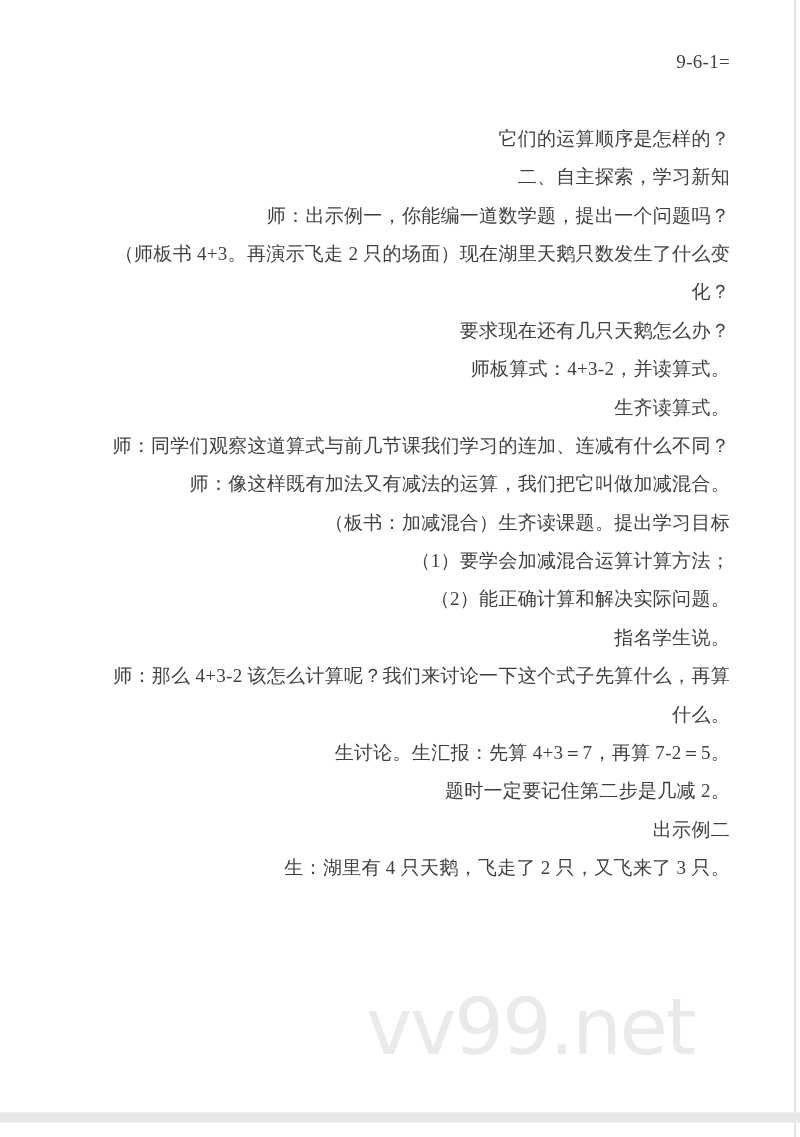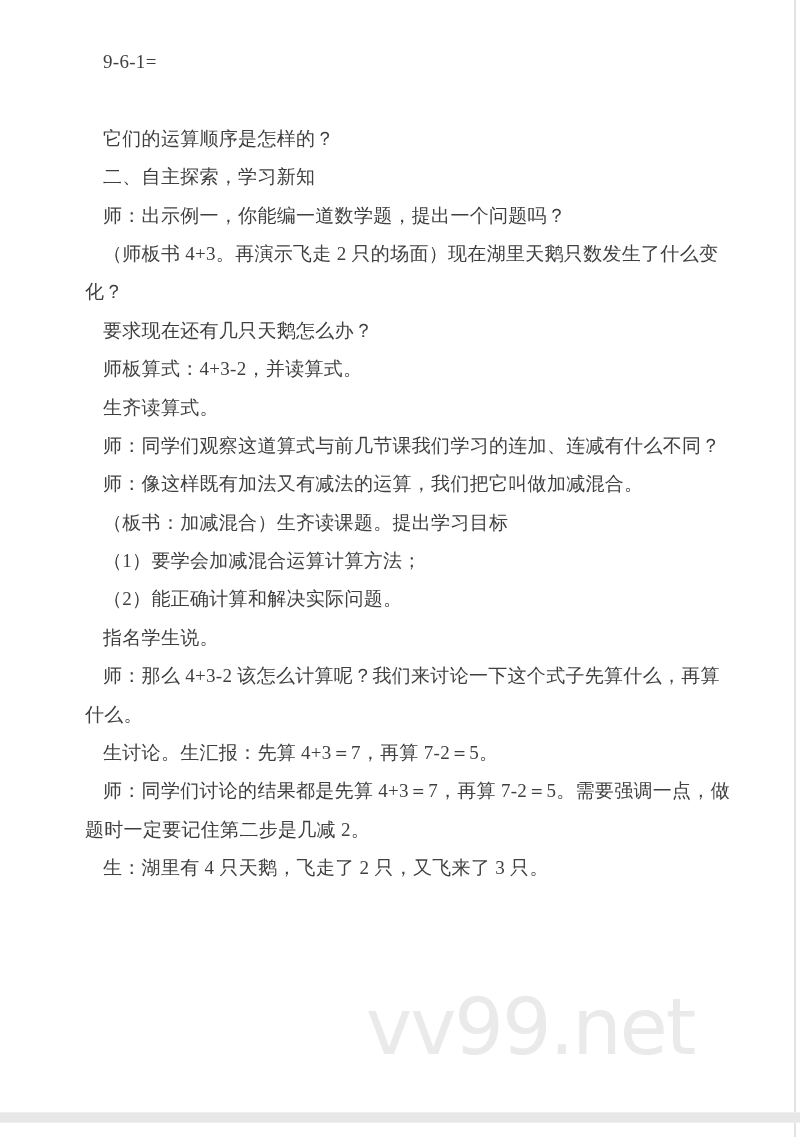--- a/index.html
+++ b/index.html
@@ -6,20 +6,21 @@
   html, body {
     width: 800px;
     font-family: "Liberation Serif", "DejaVu Serif", serif;
   }
   .page {
     position: relative;
     width: 800px;
     height: 1137px;
     background: #ffffff;
     overflow: hidden;
+    text-align: right;
   }
   .text-column {
     position: absolute;
     top: 43px;
     left: 0;
     right: 70px;
   }
   .line {
     height: 38.4px;
     line-height: 38.4px;
@@ -79,22 +80,22 @@
       <div class="line first">生齐读算式。</div>
       <div class="line first">师：同学们观察这道算式与前几节课我们学习的连加、连减有什么不同？</div>
       <div class="line first">师：像这样既有加法又有减法的运算，我们把它叫做加减混合。</div>
       <div class="line first">（板书：加减混合）生齐读课题。提出学习目标</div>
       <div class="line first">（1）要学会加减混合运算计算方法；</div>
       <div class="line first">（2）能正确计算和解决实际问题。</div>
       <div class="line first">指名学生说。</div>
       <div class="line first">师：那么 4+3-2 该怎么计算呢？我们来讨论一下这个式子先算什么，再算</div>
       <div class="line wrap">什么。</div>
       <div class="line first">生讨论。生汇报：先算 4+3＝7，再算 7-2＝5。</div>
-      <div class="line first">师：同学们讨论的结果都是先算 4+3＝7，再算 7-2＝5。需要强调一点，做</div>
       <div class="line wrap">题时一定要记住第二步是几减 2。</div>
+      <div class="line first">出示例二</div>
       <div class="line first">生：湖里有 4 只天鹅，飞走了 2 只，又飞来了 3 只。</div>
     </div>
 
   <div class="watermark" style="color: rgb(234, 234, 234);">vv99.net</div>
 
   <div class="page-edge" style="background: rgb(227, 227, 227);"></div>
 
   <div class="page-break" style="background: rgb(231, 231, 231);"></div>
 
 </div>

